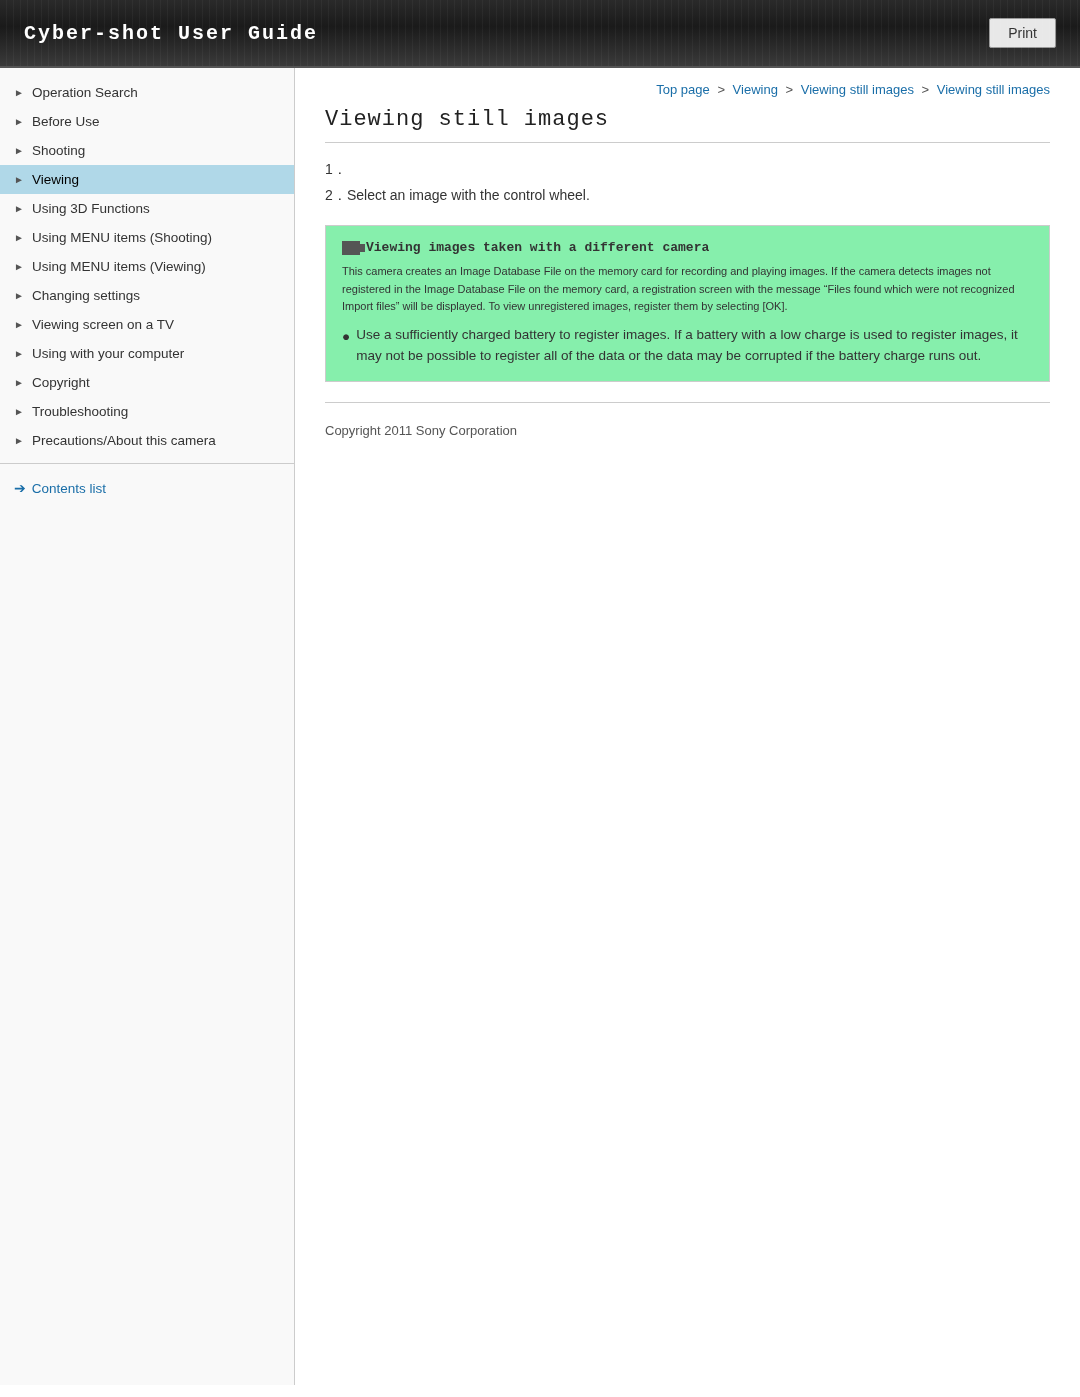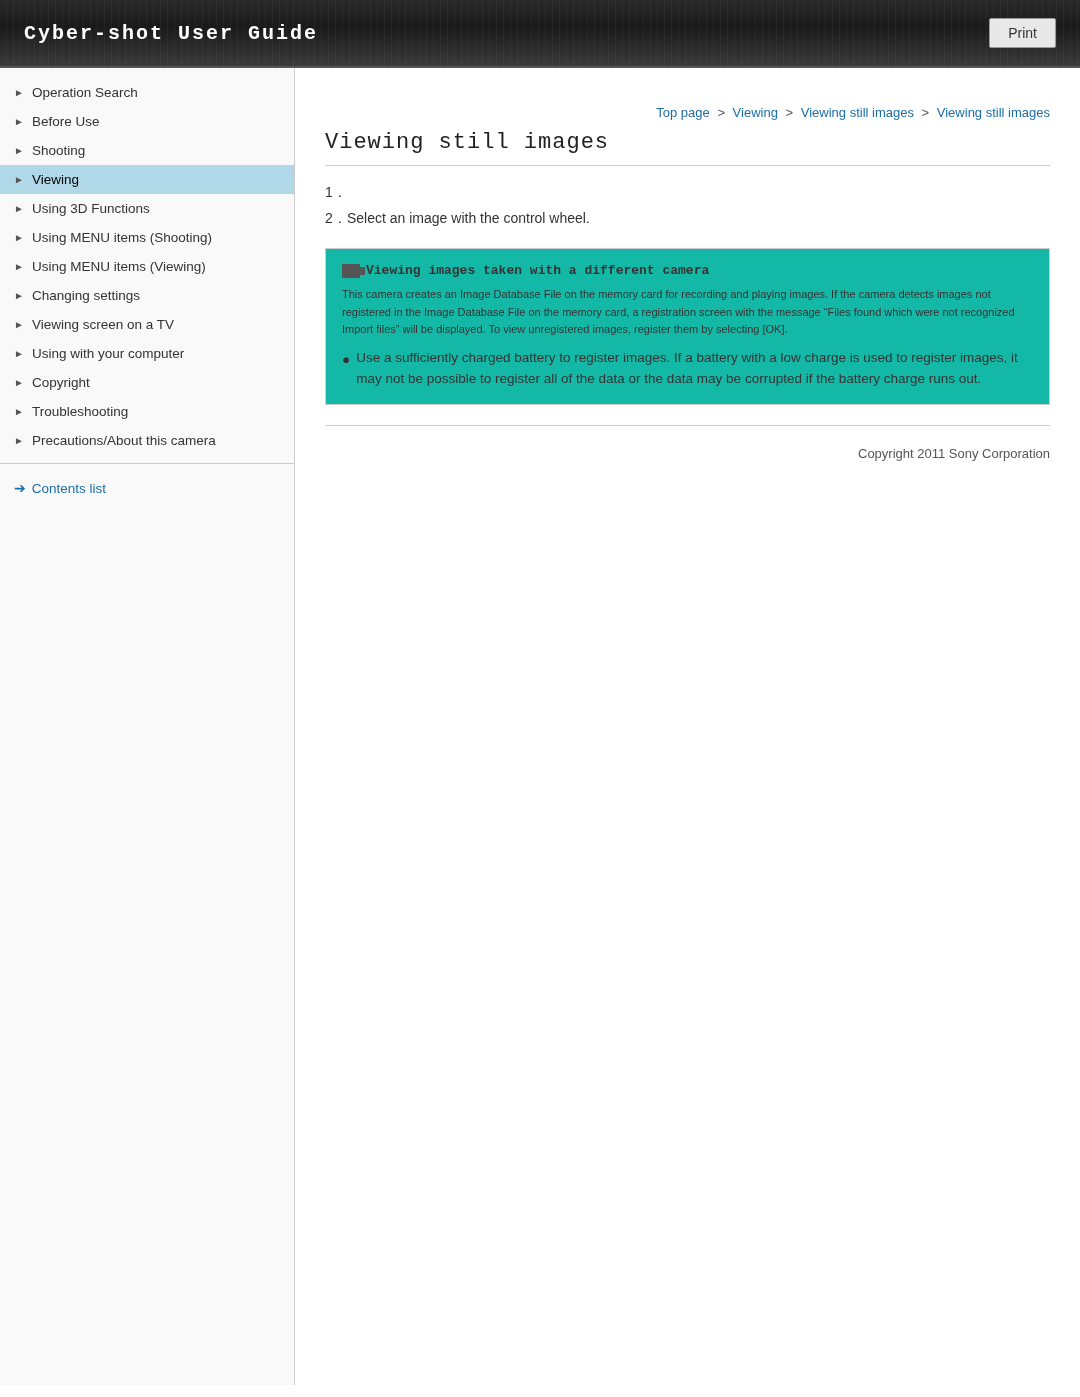--- a/index.html
+++ b/index.html
@@ -103,21 +103,20 @@
     }
     .contents-link .arrow-right {
       margin-right: 6px;
       font-size: 14px;
     }
 
     
     .content-area {
       flex: 1;
       padding: 0 30px 30px 30px;
-      margin-top: 23px;
     }
 
     
     .breadcrumb {
       padding: 14px 0 10px 0;
       font-size: 13px;
       color: #1a6ea8;
       text-align: right;
     }
     .breadcrumb a {
@@ -159,21 +158,21 @@
       border: 1px solid #555;
       padding: 0 3px;
       font-size: 11px;
       margin: 0 3px;
       line-height: 1.4;
     }
 
     
     .note-box {
       border: 1px solid #ccc;
-      background: #14b8a6;
+      background: #86efac;
       padding: 14px 16px;
       margin-bottom: 20px;
     }
     .note-title {
       font-family: 'Courier New', monospace;
       font-size: 13px;
       font-weight: bold;
       color: #333;
       display: flex;
       align-items: center;
@@ -233,21 +232,21 @@
       margin-right: 4px;
     }
 
     
     .footer-divider {
       border: none;
       border-top: 1px solid #ccc;
       margin: 0 0 10px 0;
     }
     .footer {
-      text-align: right;
+      text-align: left;
       font-size: 13px;
       color: #555;
       padding: 10px 0 20px 0;
     }
     .page-number {
       text-align: center;
       font-size: 13px;
       color: #555;
       padding: 15px 0;
     }

